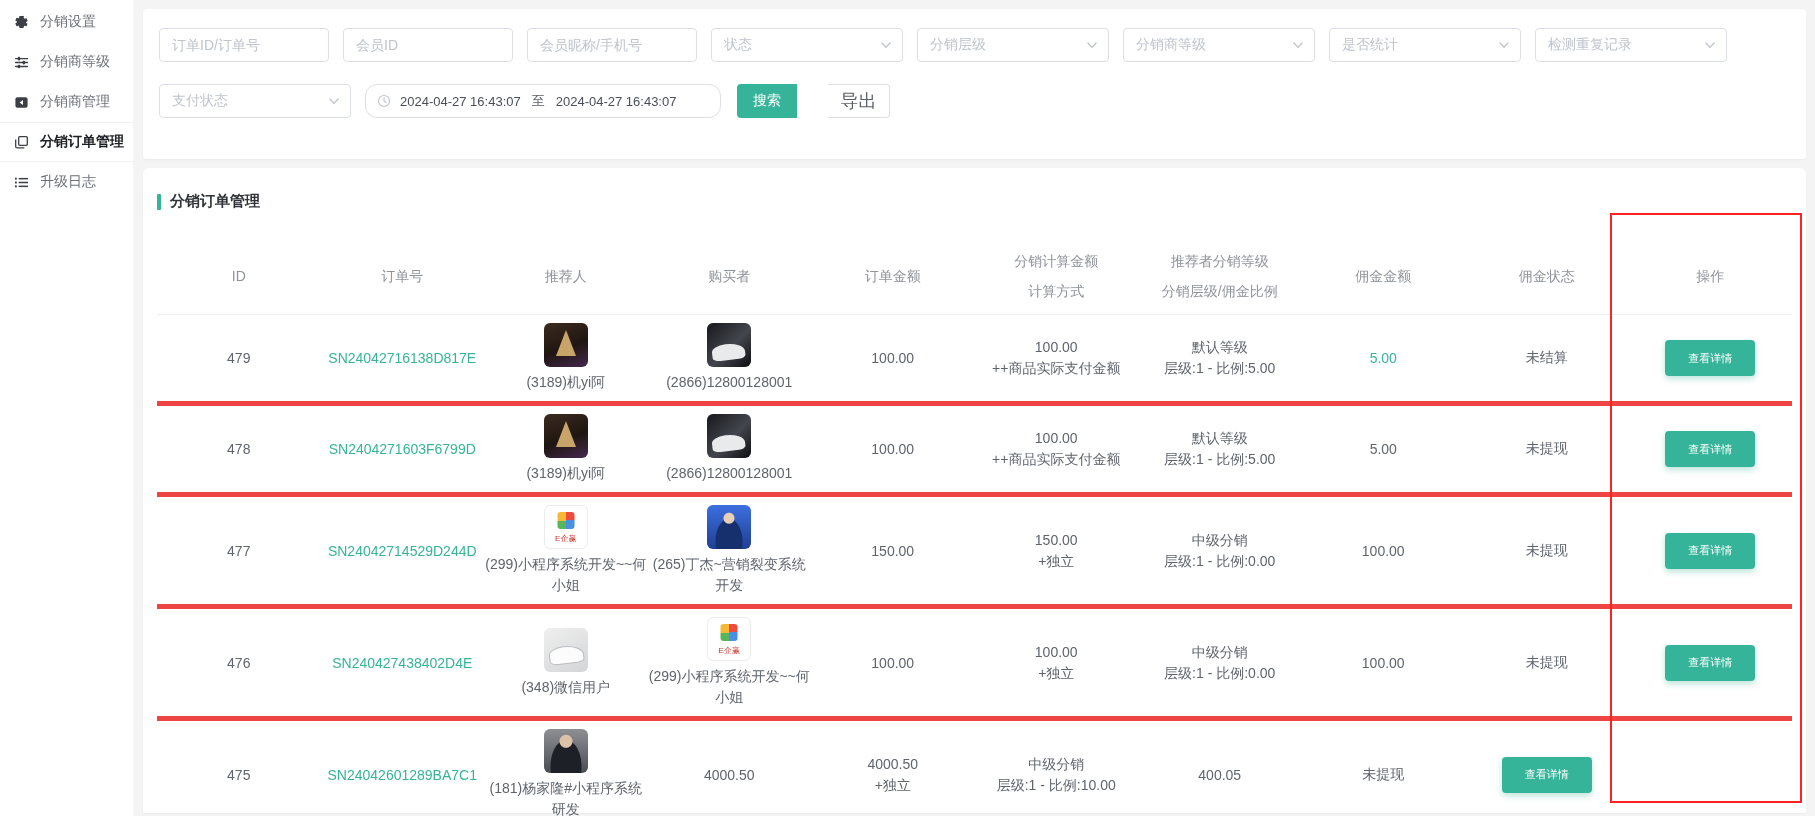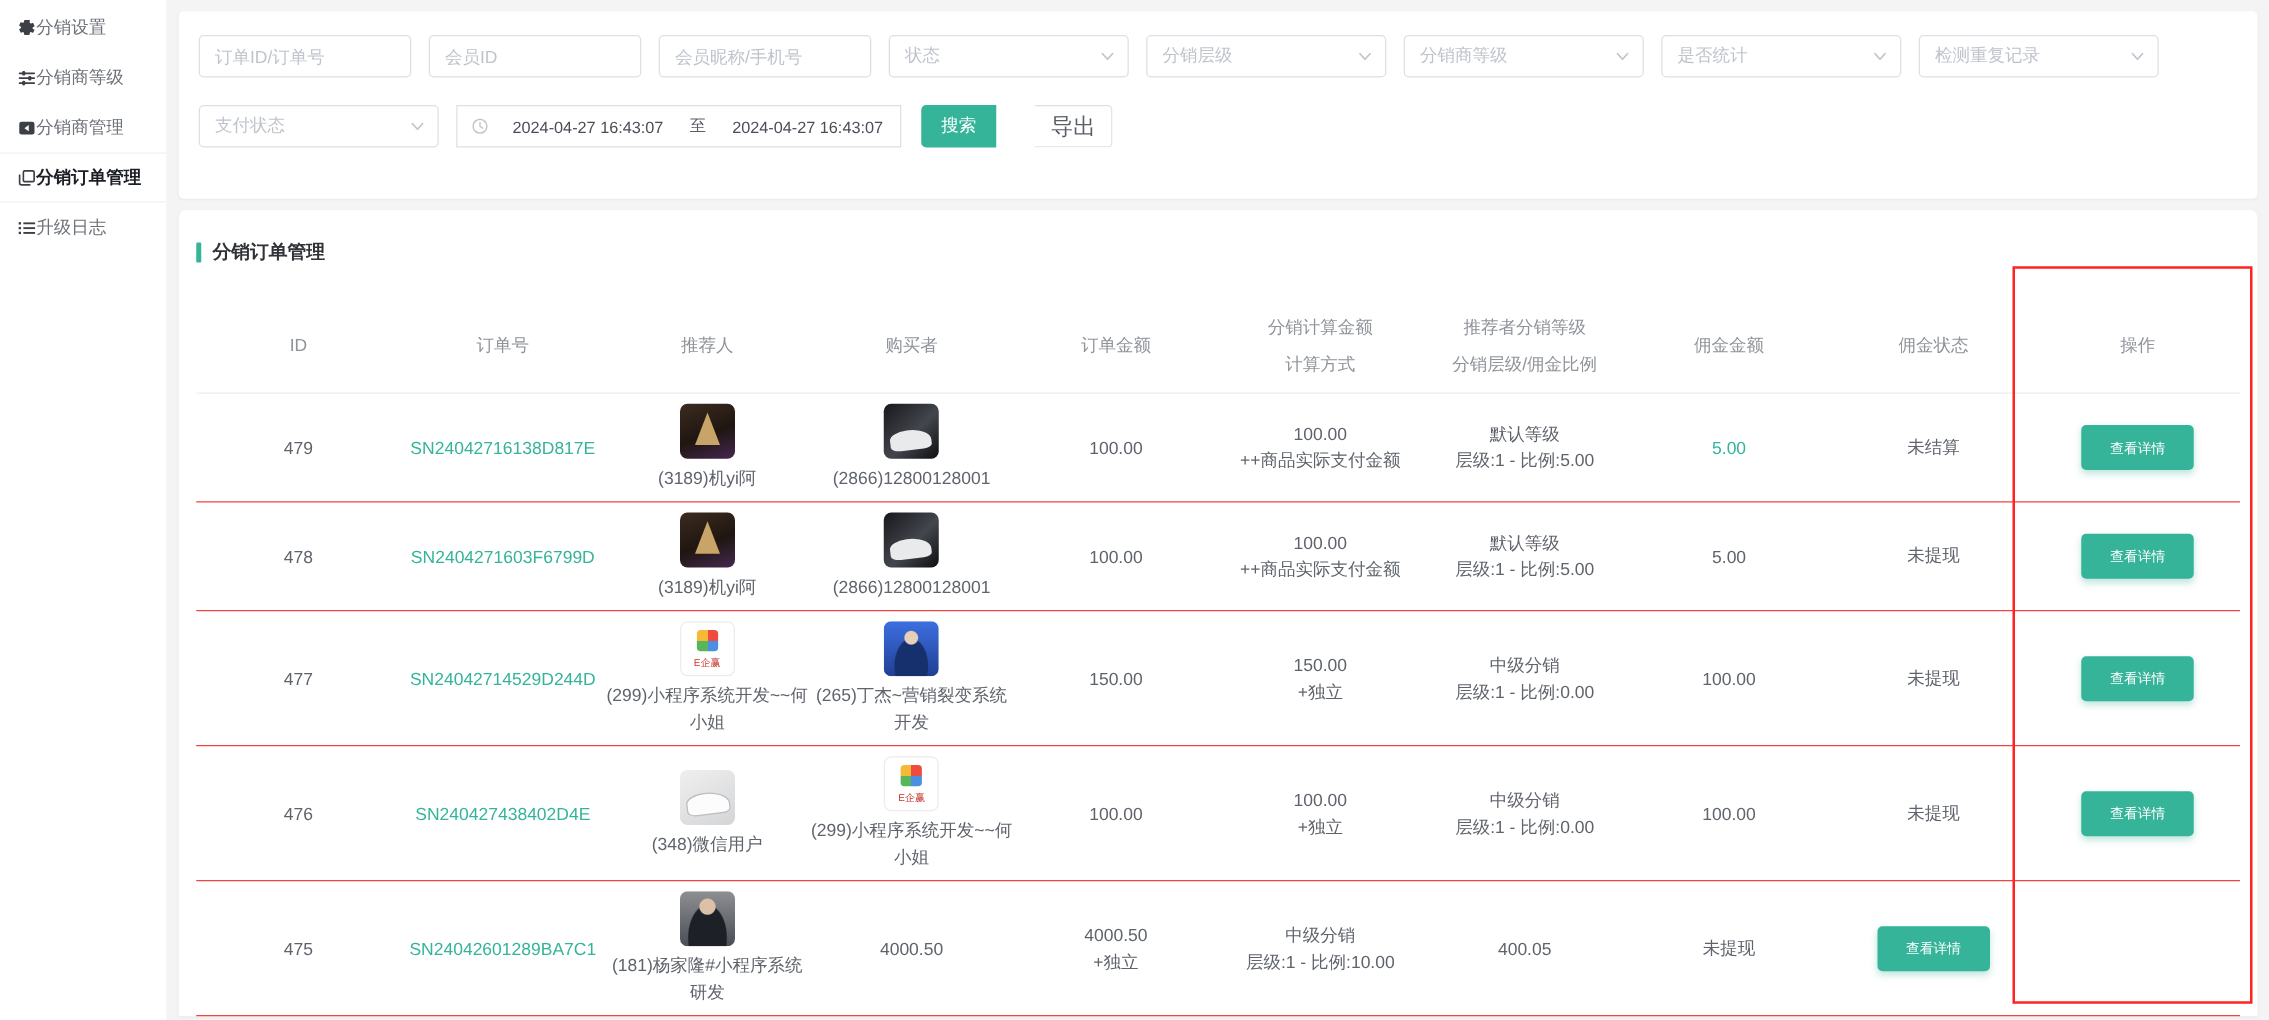--- a/index.html
+++ b/index.html
@@ -5,58 +5,58 @@
   :root{ --accent:#35b49a; --hl:#ff2222; }
   *{box-sizing:border-box;}
   html,body{margin:0;padding:0;}
   body{
     width:1815px;height:816px;position:relative;overflow:hidden;
     background:#f4f4f5;color:#5f646c;
     font-family:"Liberation Sans","DejaVu Sans",sans-serif;font-size:14px;
   }
   
   .sidebar{position:absolute;left:0;top:0;width:133px;height:816px;background:#fff;padding-top:2px;}
-  .side-item{display:flex;align-items:center;gap:0;height:40px;padding-left:13px;
+  .side-item{display:flex;align-items:center;gap:11px;height:40px;padding-left:13px;
     font-size:14px;color:#6d7178;cursor:pointer;}
   .side-item .ico{width:16px;height:16px;color:#3c3f45;display:flex;align-items:center;justify-content:center;}
   .side-item .ico svg{width:15px;height:15px;display:block;}
   .side-item.active{color:#1c1f23;font-weight:bold;border-top:1px solid #f1f1f2;border-bottom:1px solid #f1f1f2;}
   
   .content{position:absolute;left:143px;top:0;width:1663px;}
   .card{background:#fff;border-radius:4px;box-shadow:0 1px 2px rgba(0,0,0,.04);}
   .filter-card{margin-top:9px;padding:19px 16px 41px 16px;}
   .frow{display:flex;align-items:center;gap:14px;}
   .frow + .frow{margin-top:22px;}
   .f-input{width:170px;height:34px;border:1px solid #dcdfe6;border-radius:4px;padding:0 12px;
     font-size:14px;color:#5f646c;outline:none;font-family:inherit;background:#fff;}
   .f-input::placeholder{color:#bfc4cc;}
   .f-select{width:192px;height:34px;border:1px solid #dcdfe6;border-radius:4px;background:#fff;
     display:flex;align-items:center;justify-content:space-between;padding:0 10px 0 12px;
     color:#bfc4cc;cursor:pointer;}
   .chev svg{width:12px;height:12px;display:block;}
-  .date-box{width:356px;height:34px;border:1px solid #dcdfe6;border-radius:0;background:#fff;
-    display:flex;align-items:center;gap:19px;padding:0 11px;color:#4a4e57;font-size:13px;}
+  .date-box{width:356px;height:34px;border:1px solid #dcdfe6;border-radius:12px;background:#fff;
+    display:flex;align-items:center;gap:9px;padding:0 11px;color:#4a4e57;font-size:13px;}
   .date-box .clock svg{width:14px;height:14px;display:block;}
   .date-sep{color:#5a5e66;padding:0 2px;}
   .btn-group{display:flex;margin-left:2px;gap:31px;}
   .btn-search{width:60px;height:34px;background:var(--accent);color:#fff;border:none;
     border-radius:4px 0 0 4px;font-size:14px;cursor:pointer;font-family:inherit;}
   .btn-export{width:62px;height:34px;background:#fff;color:#5a5e66;border:1px solid #dcdfe6;border-left:none;
     border-radius:0 4px 4px 0;font-size:18px;cursor:pointer;font-family:inherit;}
   
   .main-card{margin-top:9px;height:645px;border-radius:6px 6px 0 0;padding:0 14px;position:relative;}
   .section-head{display:flex;align-items:center;gap:9px;padding-top:24px;}
   .sec-bar{width:4px;height:16px;background:var(--accent);border-radius:1px;}
   .sec-title{font-size:15px;font-weight:bold;color:#2f3338;}
   .thead{display:grid;grid-template-columns:repeat(10,1fr);margin-top:26px;min-height:78px;
     align-items:center;border-bottom:1px solid #ebeef5;}
   .hcell{text-align:center;color:#8f939a;font-size:14px;}
   .hcell div{line-height:30px;}
   .trow{display:grid;grid-template-columns:repeat(10,1fr);align-items:center;
-    border-bottom:1px solid #ef4444;padding:8px 0;}
+    border-bottom:5px solid #ef4444;padding:8px 0;}
   .cell{text-align:center;font-size:14px;color:#5f646c;}
   .cell.two div{line-height:21px;}
   .user{display:flex;flex-direction:column;align-items:center;justify-content:center;}
   .uname{margin-top:5px;line-height:21px;max-width:172px;color:#5f646c;}
   .order-link{color:var(--accent);cursor:pointer;text-decoration:none;}
   .commission.teal{color:var(--accent);}
   .detail-btn{min-width:90px;height:36px;background:var(--accent);color:#fff;border:none;border-radius:4px;
     font-size:11px;cursor:pointer;font-family:inherit;box-shadow:0 3px 6px rgba(40,170,140,.3);}
   .highlight-box{position:absolute;left:1467px;top:45px;width:192px;height:590px;
     border:2px solid var(--hl);pointer-events:none;z-index:5;}

